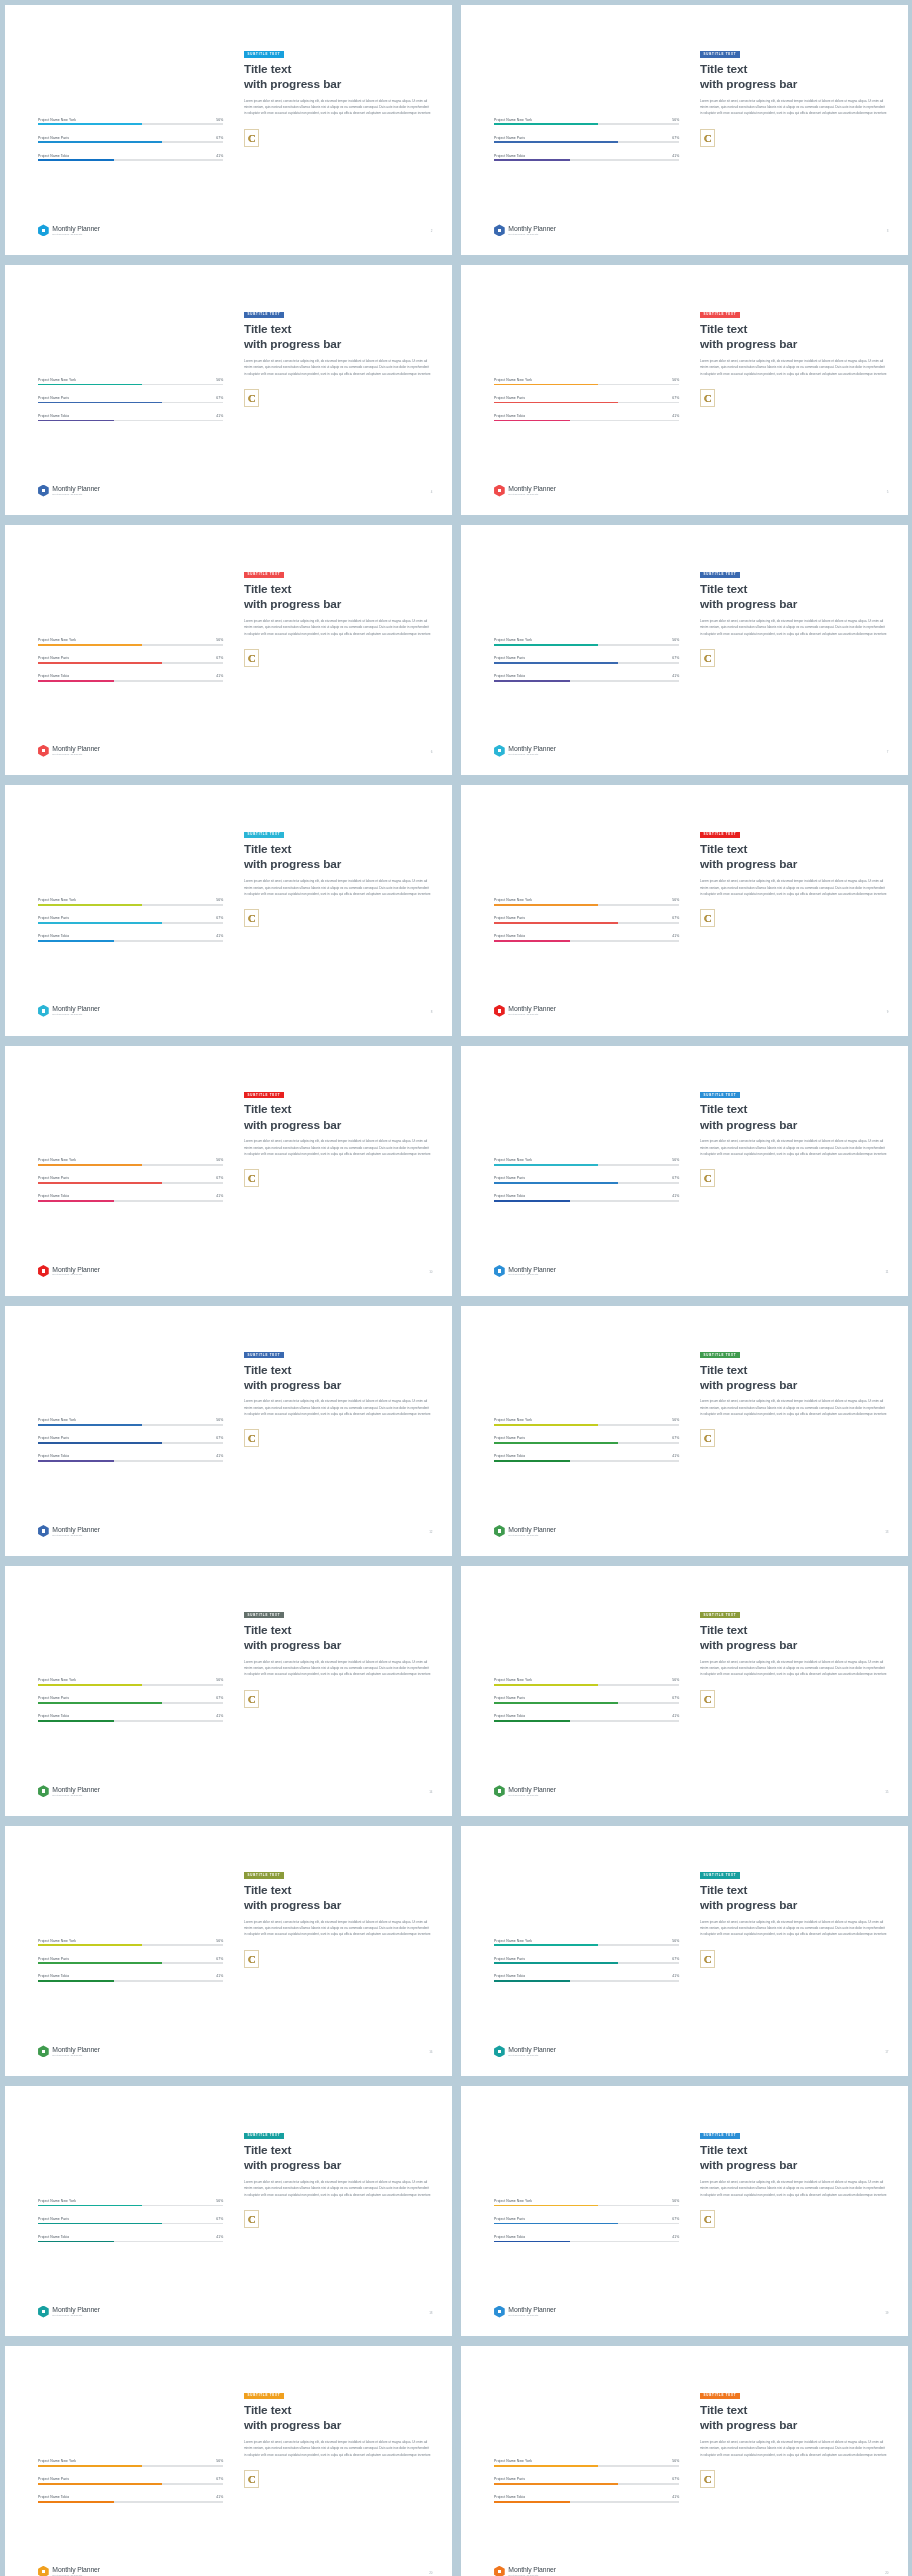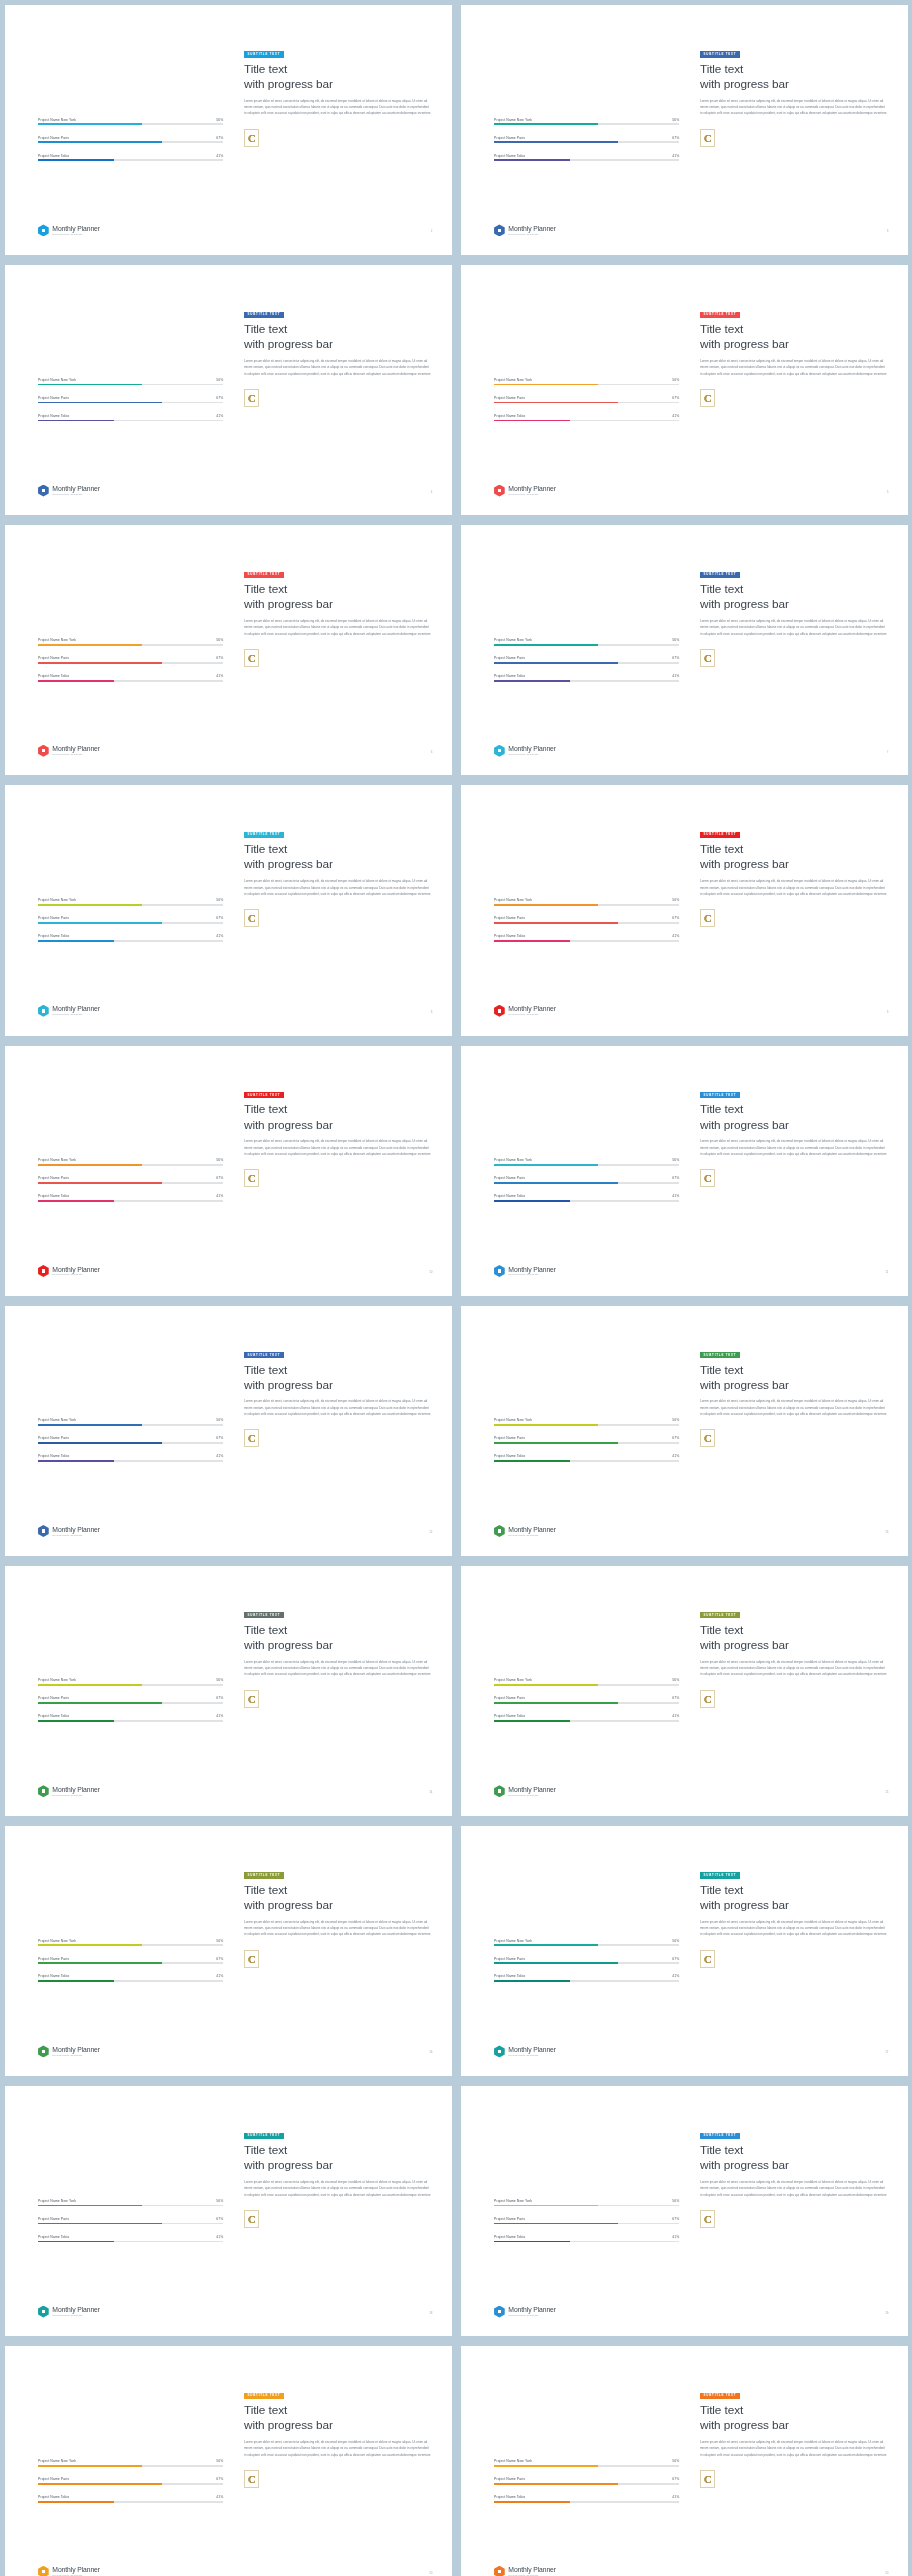--- a/index.html
+++ b/index.html
@@ -75,21 +75,21 @@
     letter-spacing: 0.8px;
     padding: 1.6px 3.6px 1.7px 3.6px;
     line-height: 1;
     font-weight: 600;
   }
   .title {
     margin-top: 4.3px;
     font-size: 11.8px;
     line-height: 1.28;
     color: #3b444e;
-    font-weight: 400;
+    font-weight: 700;
     letter-spacing: -0.1px;
   }
   .bodytxt {
     margin-top: 5.7px;
     font-size: 3.1px;
     line-height: 2.05;
     color: #737d87;
     letter-spacing: 0.01px;
     text-align: left;
   }

